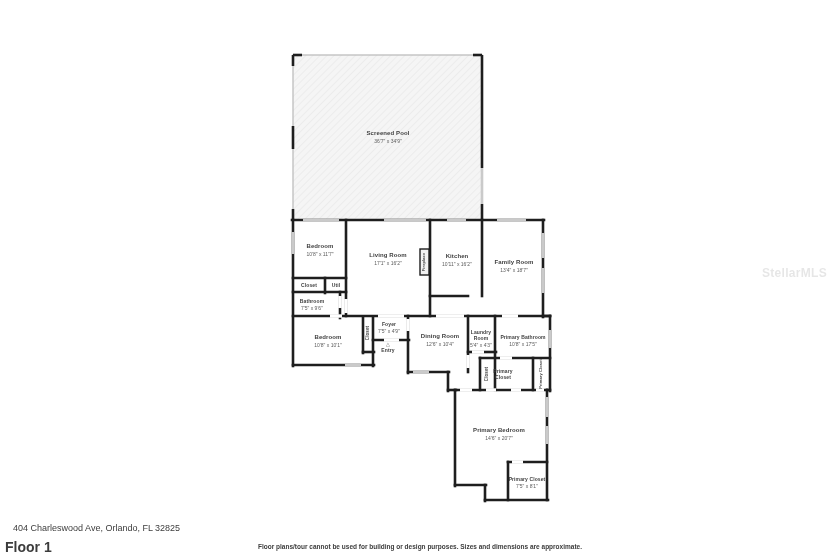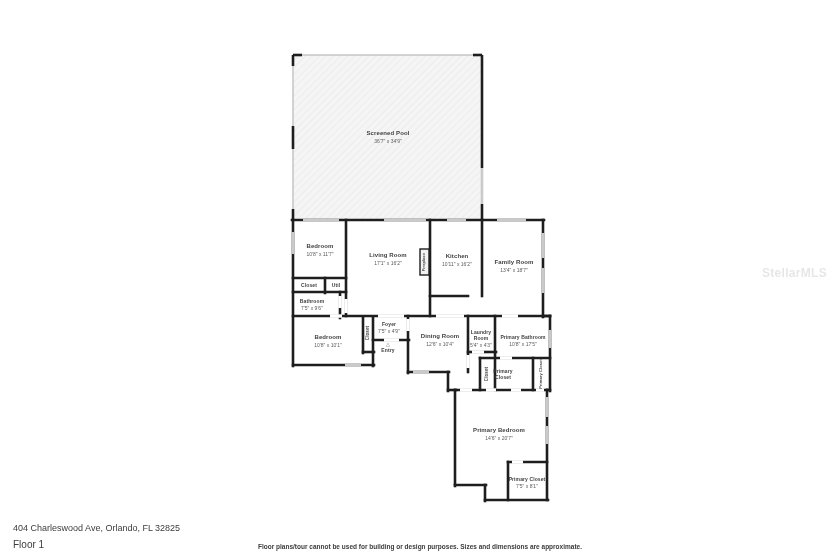--- a/index.html
+++ b/index.html
@@ -25,21 +25,21 @@
     position:absolute;transform:translate(-50%,-50%);font-size:5px;color:#555;z-index:3;
   }
   .watermark{
     position:absolute;left:762px;top:266px;font-size:12px;font-weight:bold;
     color:rgba(60,60,60,0.13);letter-spacing:0.3px;z-index:2;
   }
   .addr{
     position:absolute;left:13px;top:523px;font-size:9px;font-weight:normal;color:#3c3c3c;
   }
   .floor{
-    position:absolute;left:13px;top:539px;font-size:10px;font-weight:normal;color:#3c3c3c;
+    position:absolute;left:5px;top:539px;font-size:14px;font-weight:bold;color:#3c3c3c;
   }
   .disclaimer{
     position:absolute;left:0;top:543px;width:840px;text-align:center;
     font-size:6.5px;font-weight:bold;color:#3c3c3c;
   }
 </style>
 </head>
 <body>
 
 <div class="page">

